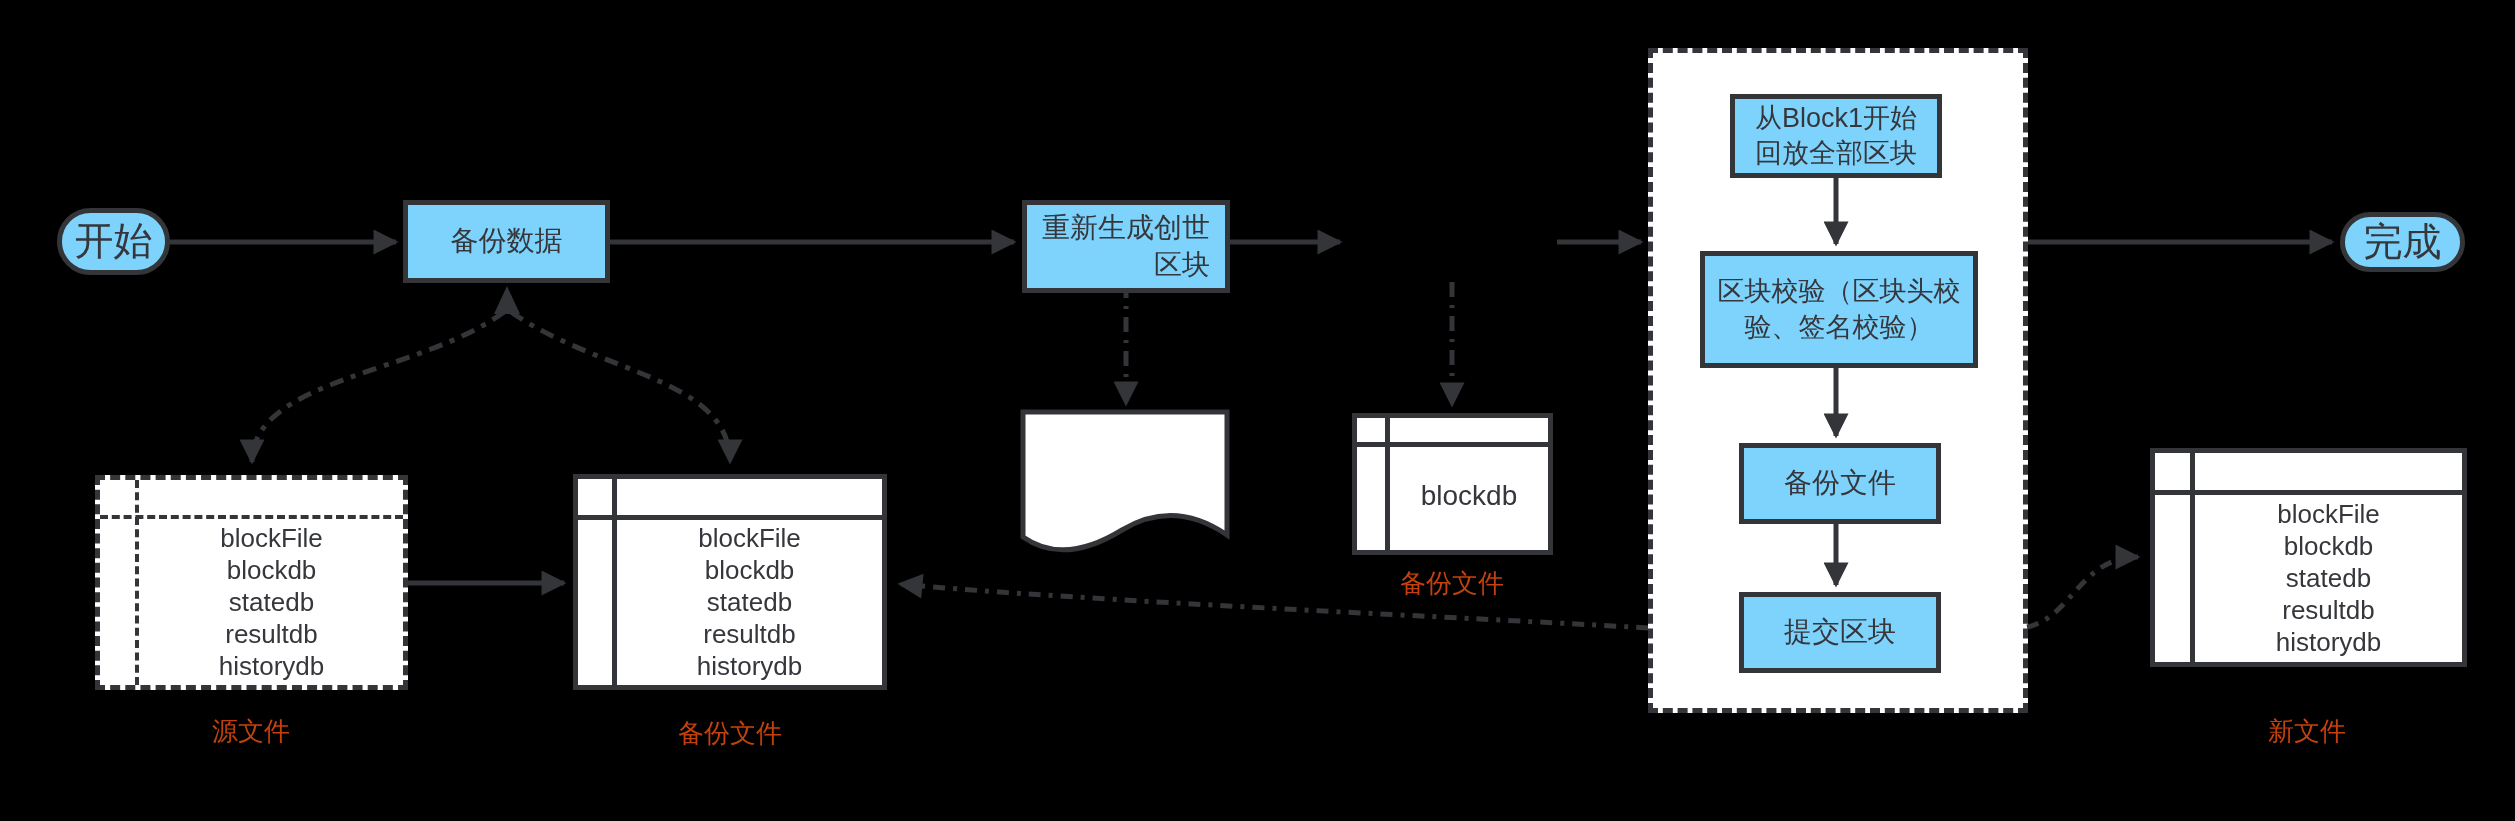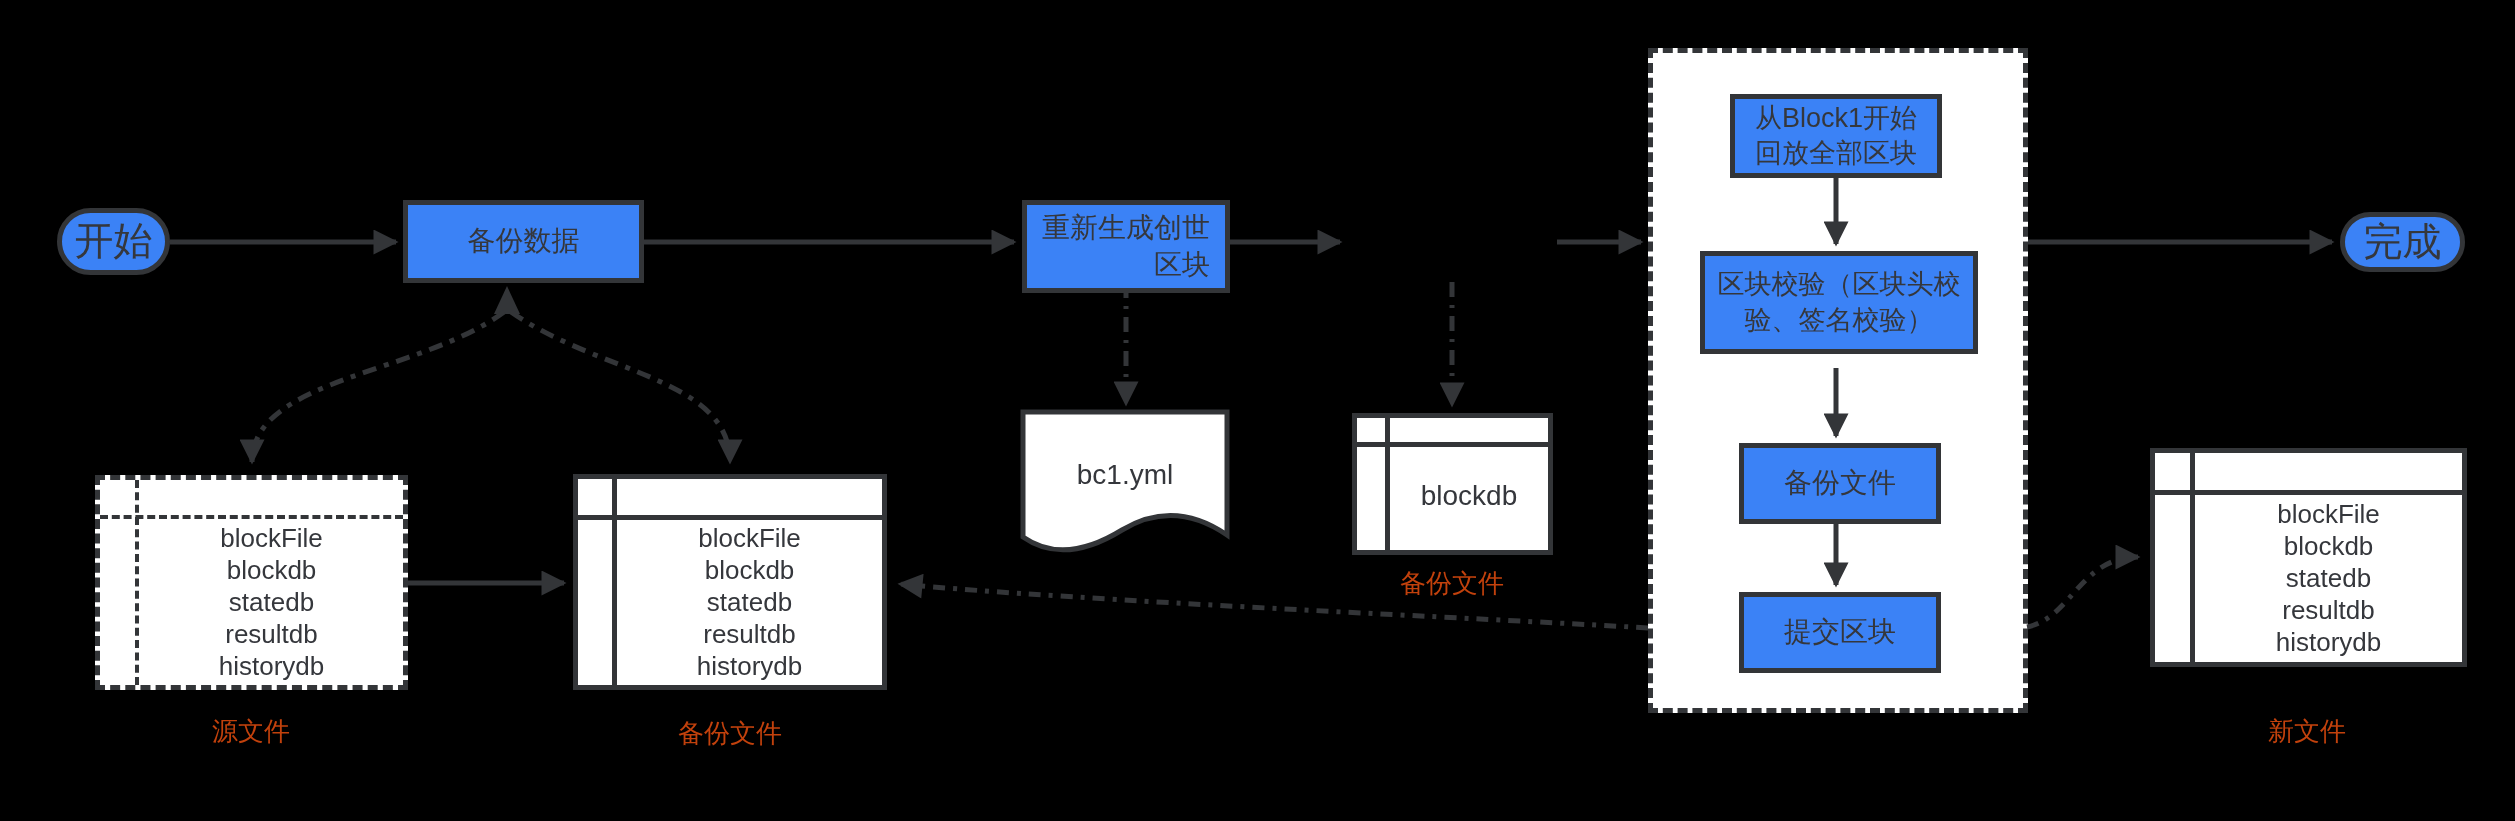--- a/index.html
+++ b/index.html
@@ -1,19 +1,19 @@
 <!DOCTYPE html>
 <html><head>
 <meta charset="utf-8">
 <style>
   html,body{margin:0;padding:0;background:#000;}
   #stage{position:relative;width:2515px;height:821px;background:#000000;overflow:hidden;
          font-family:"Liberation Sans","DejaVu Sans",sans-serif;}
   svg.wires{position:absolute;left:0;top:0;z-index:1;}
-  .node{position:absolute;box-sizing:border-box;background:#3b82f6;border:5px solid #333538;
+  .node{position:absolute;box-sizing:border-box;background:#7dd3fc;border:5px solid #333538;
         color:#35373c;display:flex;align-items:center;justify-content:center;text-align:center;
         font-size:28px;line-height:1.3;white-space:pre-line;z-index:2;}
   .pill{border-radius:36px;font-size:39px;}
   .group-box{position:absolute;box-sizing:border-box;background:#ffffff;border:5px dashed #333538;z-index:0;}
   .table-shape{position:absolute;box-sizing:border-box;background:#ffffff;border:5px solid #333538;z-index:2;}
   .table-shape.dotted{border-style:dashed;border-width:5px;}
   .tdiv-h{position:absolute;left:0;right:0;border-top:5px solid #333538;}
   .tdiv-v{position:absolute;top:0;bottom:0;border-left:5px solid #333538;}
   .dotted .tdiv-h{border-top:4px dashed #333538;}
   .dotted .tdiv-v{border-left:4px dashed #333538;}
@@ -58,30 +58,30 @@
     <path d="M511 312 C600 374 730 378 730 462" stroke="#333538" stroke-width="5" fill="none" marker-end="url(#arr)" stroke-dasharray="14 8 5 8"></path>
 
     <path d="M1648 628 C1480 618 1080 601 900 584" stroke="#333538" stroke-width="5" fill="none" marker-end="url(#arr)" stroke-dasharray="12 8 4 8"></path>
     <path d="M2027 627 C2072 618 2080 557 2138 557" stroke="#333538" stroke-width="5" fill="none" marker-end="url(#arr)" stroke-dasharray="12 8 4 8"></path>
 
     <path d="M1023 412 L1227 412 L1227 535 C1192 511 1157 509 1122 530 C1088 551 1053 558 1023 537 Z" fill="#ffffff" stroke="#333538" stroke-width="5"></path>
   </svg>
 
   <div class="node pill" style="left:57px;top:208px;width:113px;height:67px;">开始</div>
 
-  <div class="node" style="left:403px;top:200px;width:241px;height:83px;">备份数据</div>
+  <div class="node" style="left:403px;top:200px;width:207px;height:83px;">备份数据</div>
 
   <div class="node" style="left:1022px;top:200px;width:208px;height:93px;text-align:right;">重新生成创世
 区块</div>
 
 
   <div class="node" style="left:1730px;top:94px;width:212px;height:84px;font-size:27px;">从Block1开始
 回放全部区块</div>
 
-  <div class="node" style="left:1700px;top:251px;width:278px;height:103px;font-size:27px;">区块校验（区块头校
+  <div class="node" style="left:1700px;top:251px;width:278px;height:117px;font-size:27px;">区块校验（区块头校
 验、签名校验）</div>
 
   <div class="node" style="left:1739px;top:443px;width:202px;height:81px;">备份文件</div>
 
   <div class="node" style="left:1739px;top:592px;width:202px;height:81px;">提交区块</div>
 
   <div class="node pill" style="left:2340px;top:212px;width:125px;height:60px;">完成</div>
 
   <div class="table-shape dotted" style="left:95px;top:475px;width:313px;height:215px;">
     <div class="tdiv-h" style="top:35px;"></div>
@@ -98,21 +98,20 @@
     <div class="tdiv-h" style="top:36px;"></div>
     <div class="tdiv-v" style="left:34px;"></div>
   </div>
   <div class="items" style="left:612px;top:515px;width:275px;height:173px;">blockFile
 blockdb
 statedb
 resultdb
 historydb</div>
   <div class="caption" style="left:730px;top:716px;">备份文件</div>
 
-  <div class="doc-label" style="left:1023px;top:435px;width:204px;height:80px;">bc1.yml</div>
 
   <div class="table-shape" style="left:1352px;top:413px;width:201px;height:142px;">
     <div class="tdiv-h" style="top:24px;"></div>
     <div class="tdiv-v" style="left:28px;"></div>
   </div>
   <div class="items" style="left:1385px;top:442px;width:168px;height:108px;font-size:28px;">blockdb</div>
   <div class="caption" style="left:1452px;top:566px;">备份文件</div>
 
   <div class="table-shape" style="left:2150px;top:448px;width:317px;height:219px;">
     <div class="tdiv-h" style="top:37px;"></div>

